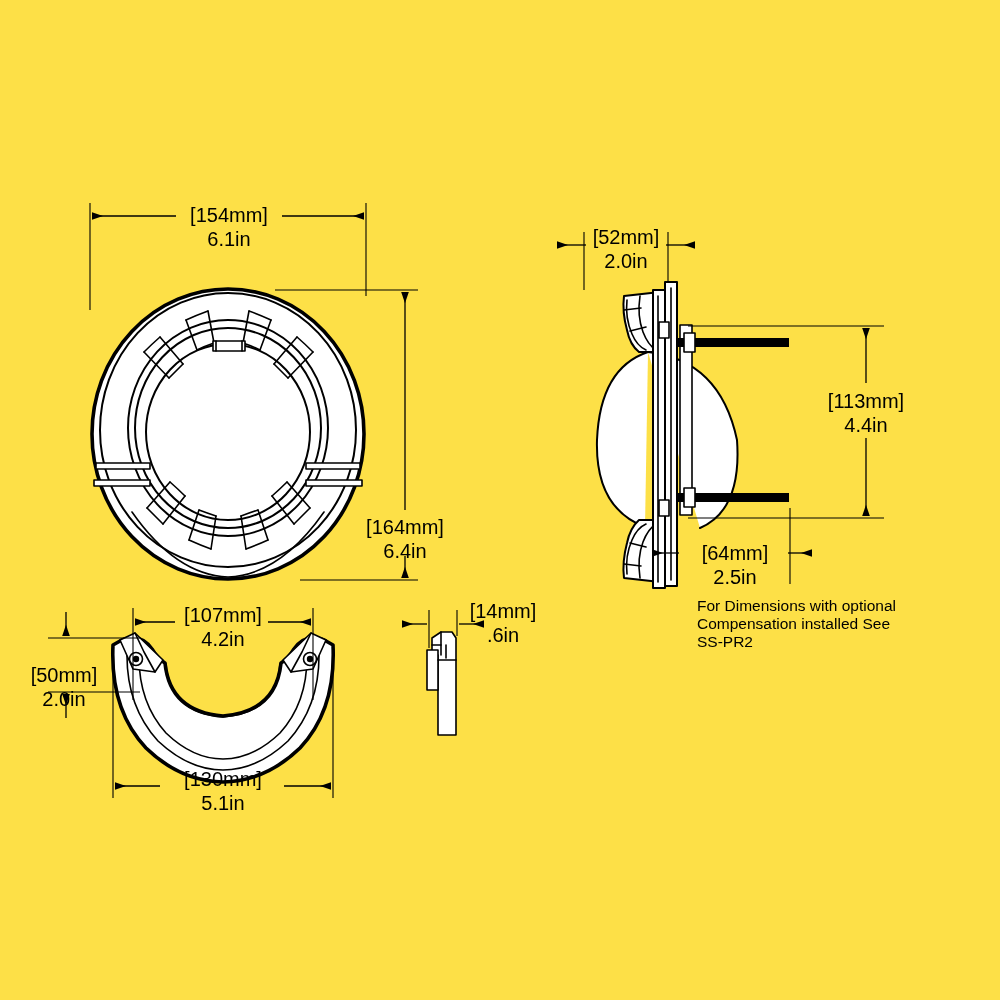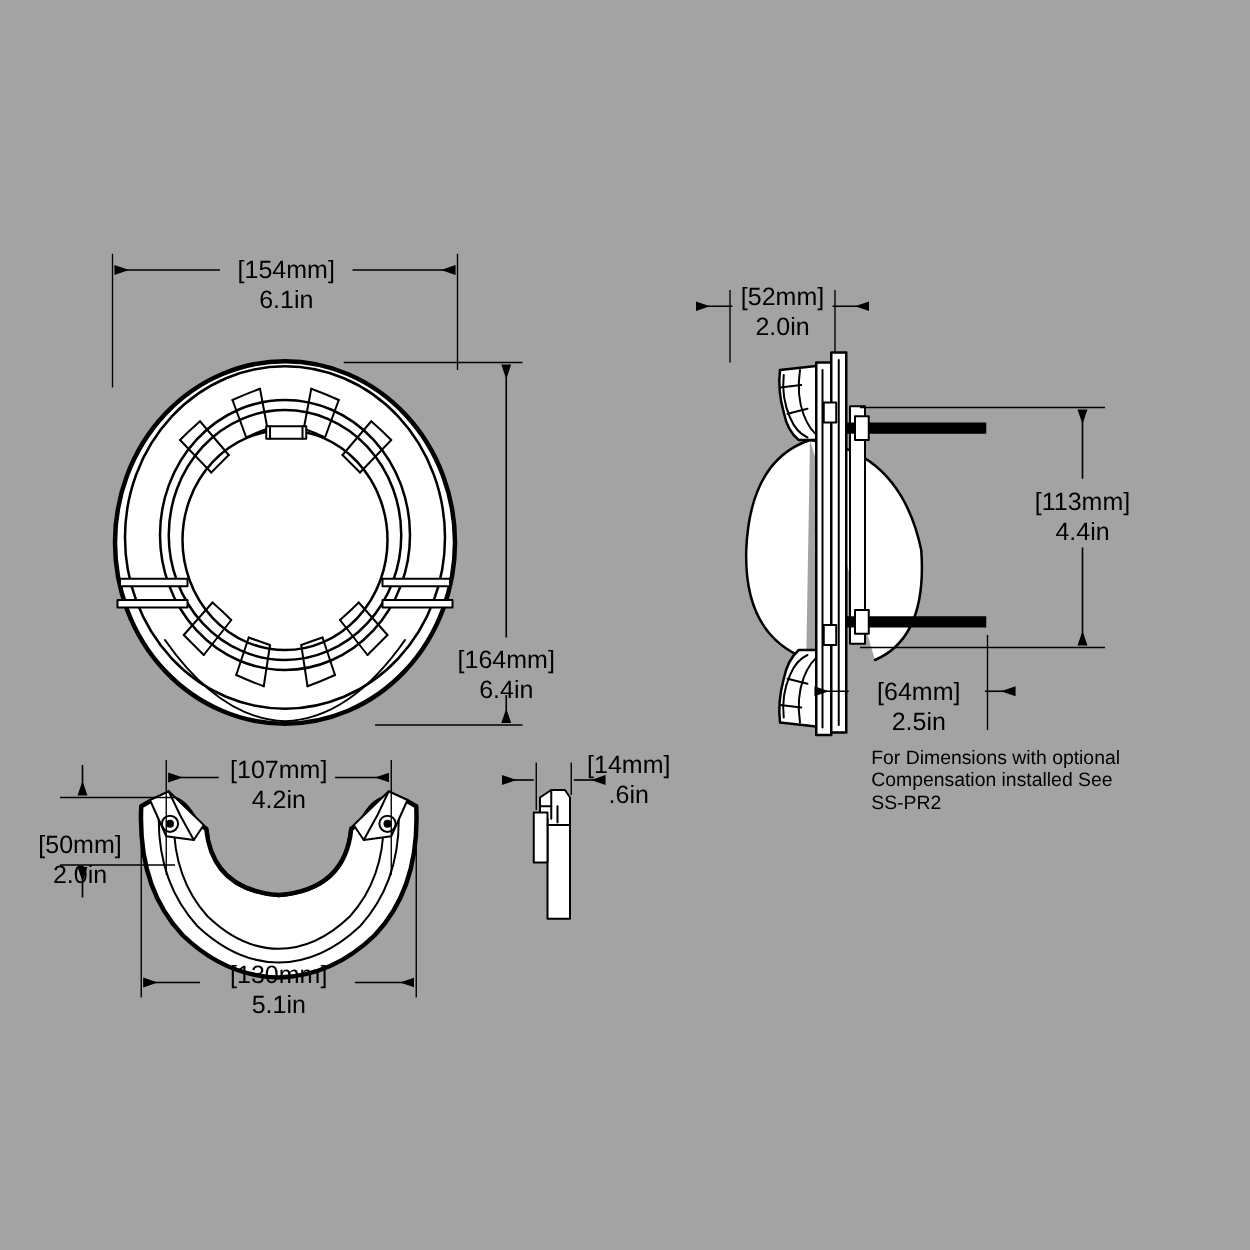--- a/index.html
+++ b/index.html
@@ -10,21 +10,21 @@
   body {
     width: 1000px;
     height: 1000px;
     font-family: "Liberation Sans", sans-serif;
     overflow: hidden;
   }
   #sheet {
     position: relative;
     width: 1000px;
     height: 1000px;
-    background: #a3a3a3;
+    background: #fde047;
   }
   svg.drawing {
     position: absolute;
     left: 0;
     top: 0;
     width: 1000px;
     height: 1000px;
   }
   .dim-text {
     font-family: "Liberation Sans", sans-serif;

